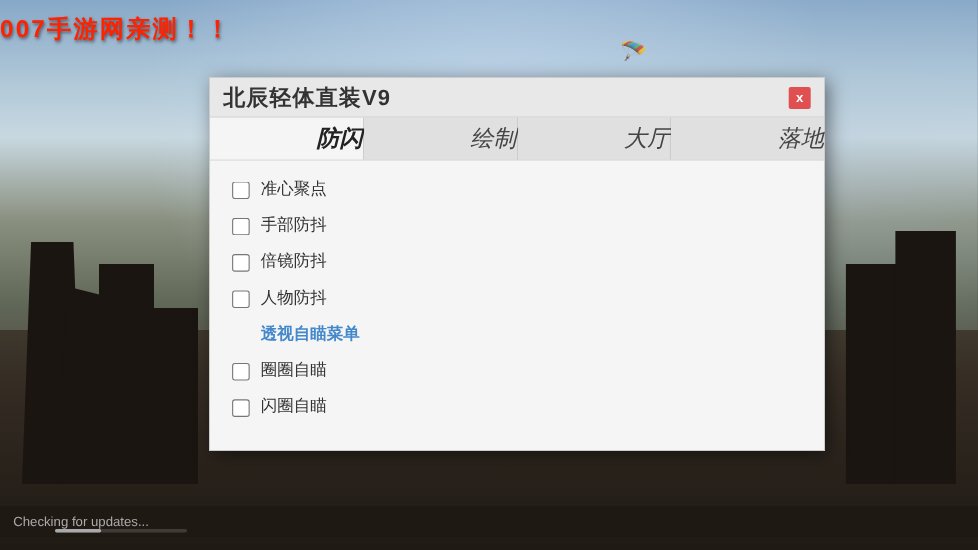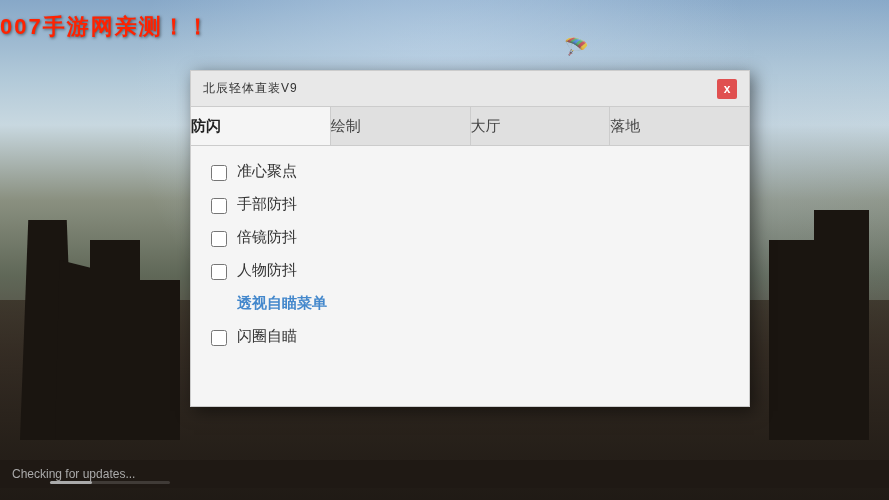--- a/index.html
+++ b/index.html
@@ -152,22 +152,22 @@
       height: 36px;
       background: #e8e8e8;
       border-bottom: 1px solid #ccc;
       display: flex;
       align-items: center;
       justify-content: space-between;
       padding: 0 12px;
     }
 
     .dialog-title {
-      font-size: 12px;
-      font-weight: normal;
+      font-size: 20px;
+      font-weight: bold;
       color: #333;
       letter-spacing: 1px;
     }
 
     .close-btn {
       width: 20px;
       height: 20px;
       background: #e05050;
       color: white;
       border: none;
@@ -185,26 +185,27 @@
       display: flex;
       background: #e8e8e8;
       border-bottom: 1px solid #ccc;
     }
 
     .tab {
       flex: 1;
       height: 38px;
       display: flex;
       align-items: center;
-      justify-content: flex-start;
-      font-size: 15px;
+      justify-content: flex-end;
+      font-size: 21px;
       color: #444;
       cursor: pointer;
       border-right: 1px solid #ccc;
       background: #e0e0e0;
+      font-style: italic;
     }
 
     .tab:last-child {
       border-right: none;
     }
 
     .tab.active {
       background: #f5f5f5;
       color: #222;
       font-weight: bold;
@@ -326,20 +327,24 @@
       <span>倍镜防抖</span>
     </label>
 
     <label class="checkbox-item">
       <input type="checkbox" style="">
       <span>人物防抖</span>
     </label>
 
     <a class="menu-link" href="#">透视自瞄菜单</a>
 
+    <label class="checkbox-item">
+      <input type="checkbox" style="">
+      <span>圈圈自瞄</span>
+    </label>
 
     <label class="checkbox-item">
       <input type="checkbox" style="">
       <span>闪圈自瞄</span>
     </label>
 
   </div>
 </div>
 
 </body></html>

